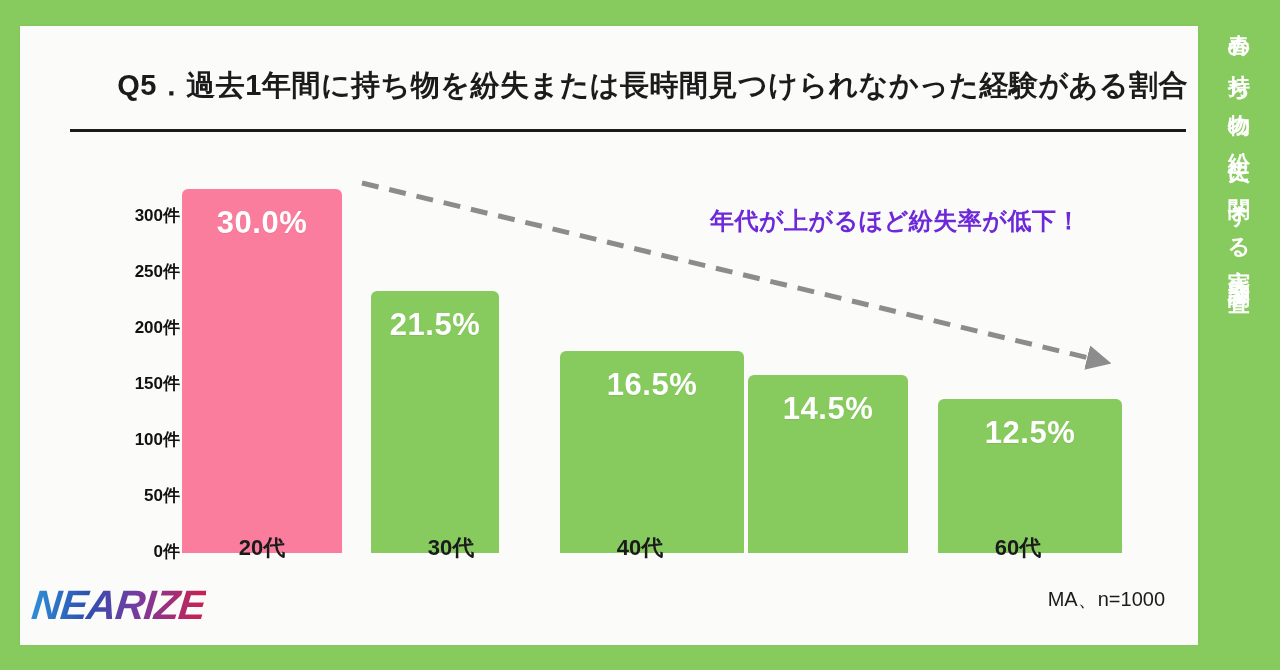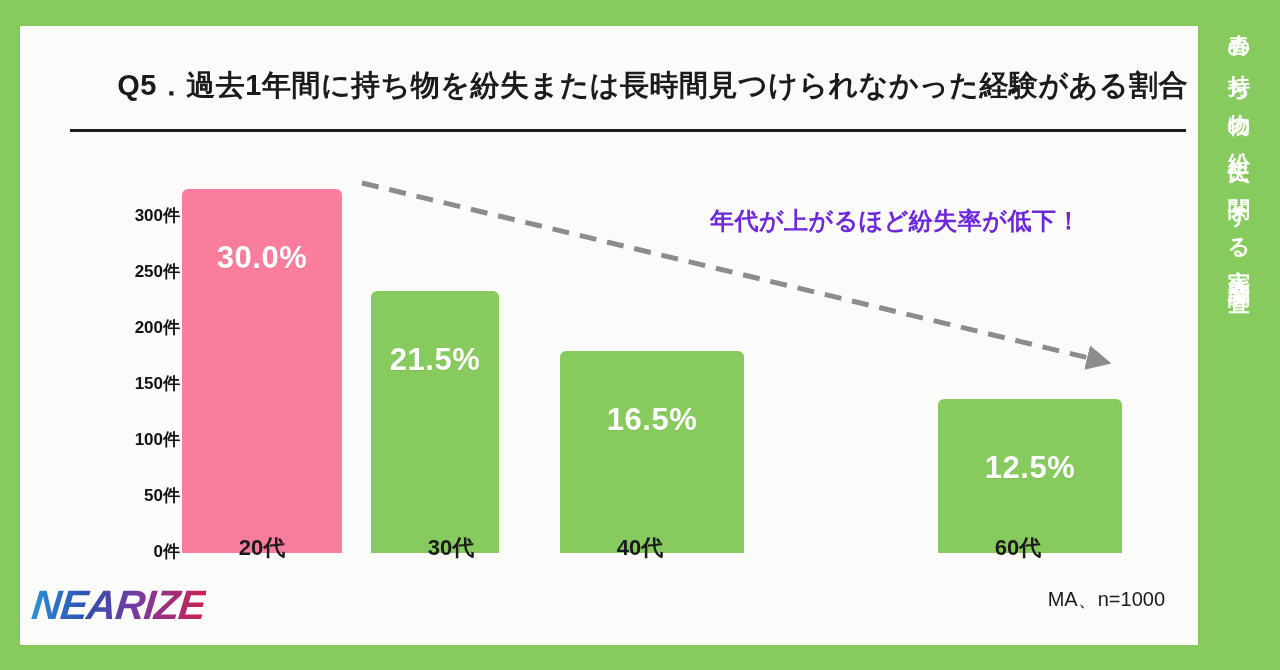--- a/index.html
+++ b/index.html
@@ -67,21 +67,20 @@
   .bar-value {
     position: absolute;
     width: 100%;
     text-align: center;
     color: #ffffff;
     font-size: 31px;
     font-weight: bold;
     top: 16px;
     letter-spacing: 0.5px;
     text-shadow: 0 1px 1px rgba(0,0,0,0.07);
-    margin-top: 35px;
   }
 
   .xtick {
     position: absolute;
     top: 507px;
     width: 160px;
     text-align: center;
     font-size: 22px;
     font-weight: bold;
     color: #1b1b1b;
@@ -172,20 +171,23 @@
     </div>
 
     <div class="bar green" style="left:351px; top:265px; width:128px; height:262px;">
       <div class="bar-value">21.5%</div>
     </div>
 
     <div class="bar green" style="left:540px; top:325px; width:184px; height:202px;">
       <div class="bar-value">16.5%</div>
     </div>
 
+    <div class="bar green" style="left:728px; top:349px; width:160px; height:178px;">
+      <div class="bar-value">14.5%</div>
+    </div>
 
     <div class="bar green" style="left:918px; top:373px; width:184px; height:154px;">
       <div class="bar-value">12.5%</div>
     </div>
 
     <div class="xtick" style="left:162px;">20代</div>
     <div class="xtick" style="left:351px;">30代</div>
     <div class="xtick" style="left:540px;">40代</div>
     <div class="xtick" style="left:918px;">60代</div>
 

